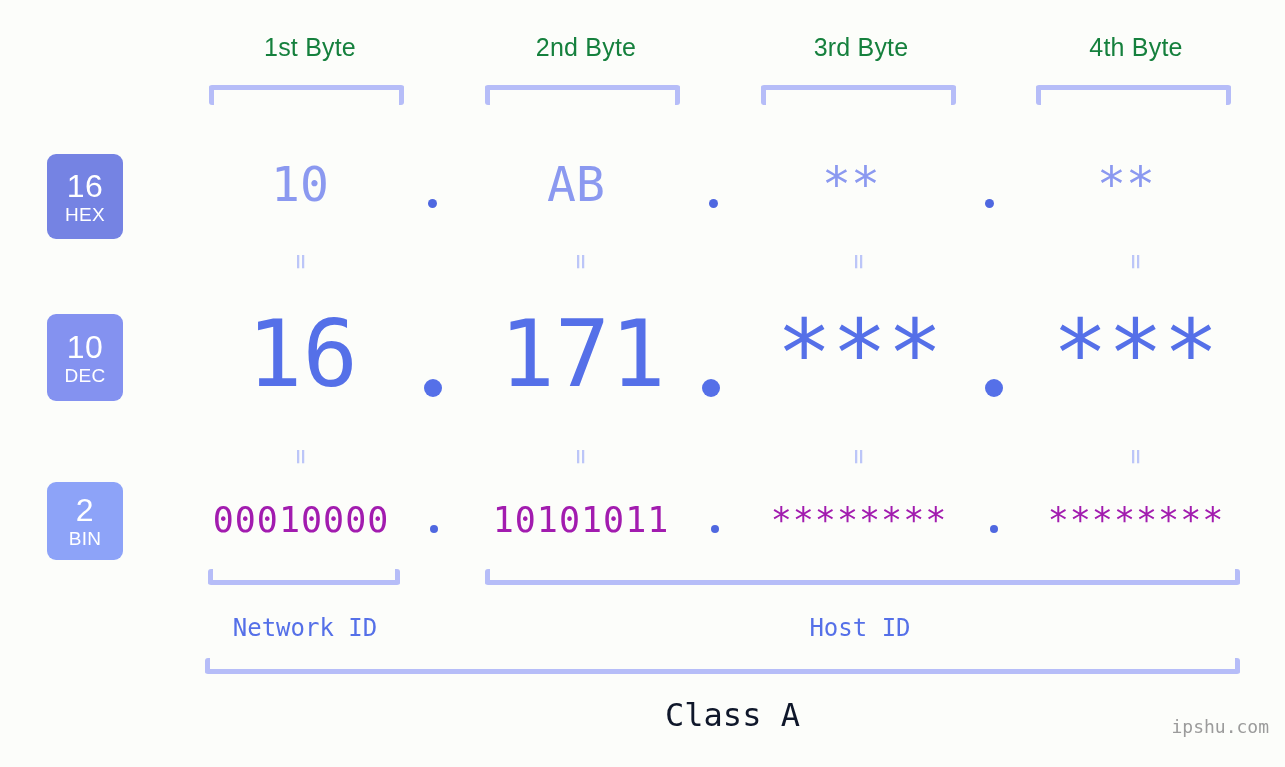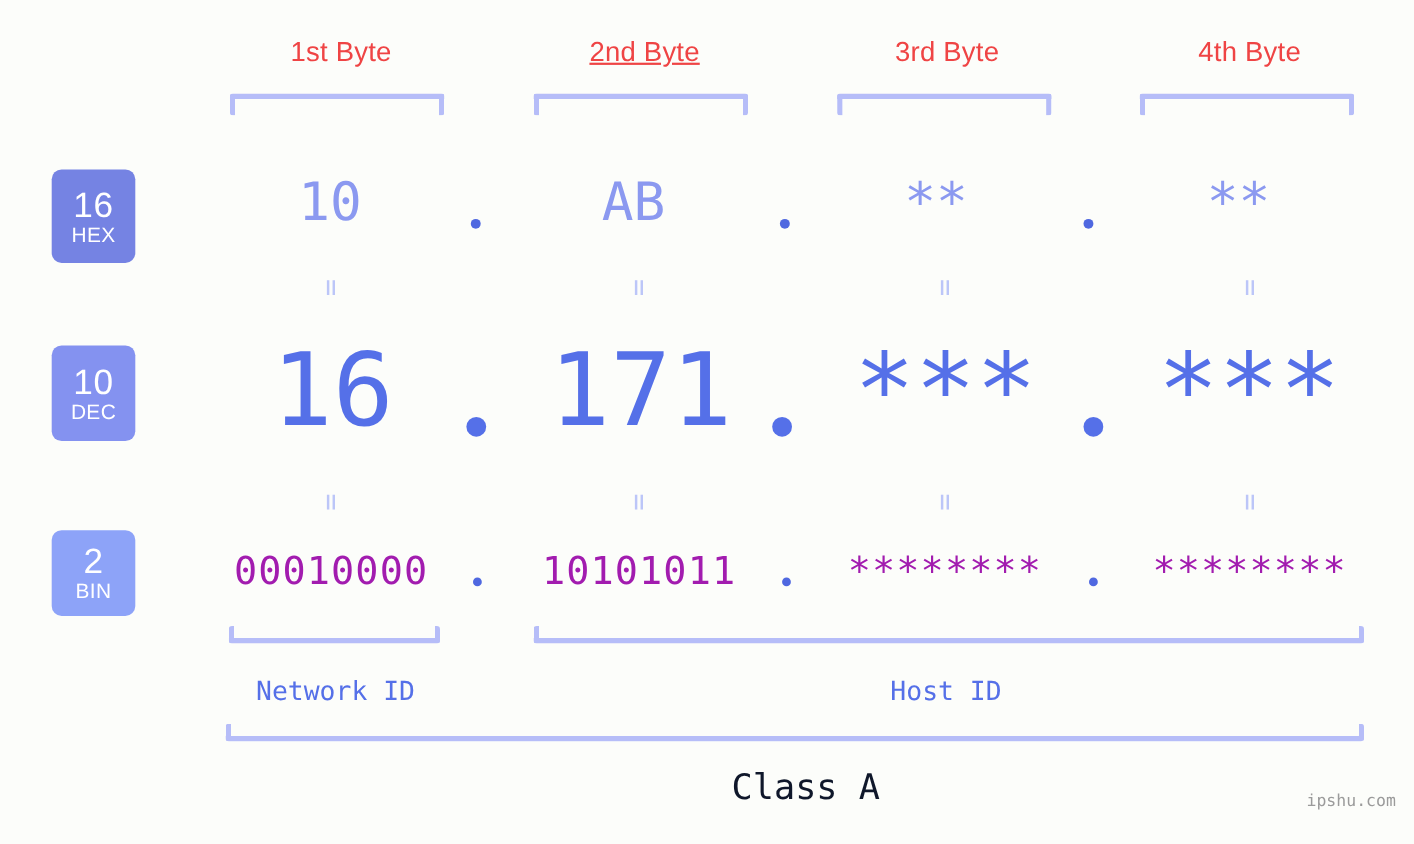--- a/index.html
+++ b/index.html
@@ -20,21 +20,21 @@
     width: 1285px;
     height: 767px;
   }
 
   
   .byte-header {
     position: absolute;
     top: 33px;
     text-align: center;
     font-size: 25px;
-    color: #ef4444;
+    color: #15803d;
     font-family: "Liberation Sans", sans-serif;
     letter-spacing: 0.2px;
     white-space: nowrap;
   }
 
   
   .bracket {
     position: absolute;
     box-sizing: border-box;
     border: 5px solid #b6bdf8;
@@ -170,32 +170,32 @@
     font-size: 32px;
     color: #0f172a;
     font-family: "DejaVu Sans Mono", monospace;
     white-space: nowrap;
   }
 
   .watermark {
     position: absolute;
     right: 16px;
     bottom: 30px;
-    font-size: 15px;
+    font-size: 18px;
     color: #9b9b9b;
     font-family: "DejaVu Sans Mono", monospace;
   }
 </style>
 </head>
 <body>
 
 <div id="stage">
 
   <div class="byte-header" style="left:195px;width:230px;">1st Byte</div>
-  <div class="byte-header" style="left:471px;width:230px;text-decoration:underline;">2nd Byte</div>
+  <div class="byte-header" style="left:471px;width:230px;">2nd Byte</div>
   <div class="byte-header" style="left:746px;width:230px;">3rd Byte</div>
   <div class="byte-header" style="left:1021px;width:230px;">4th Byte</div>
 
   <div class="bracket" style="left:209px;width:195px;top:85px;"></div>
   <div class="bracket" style="left:485px;width:195px;top:85px;"></div>
   <div class="bracket" style="left:761px;width:195px;top:85px;"></div>
   <div class="bracket" style="left:1036px;width:195px;top:85px;"></div>
 
   <div class="badge badge-hex">
     <span class="badge-num">16</span>

